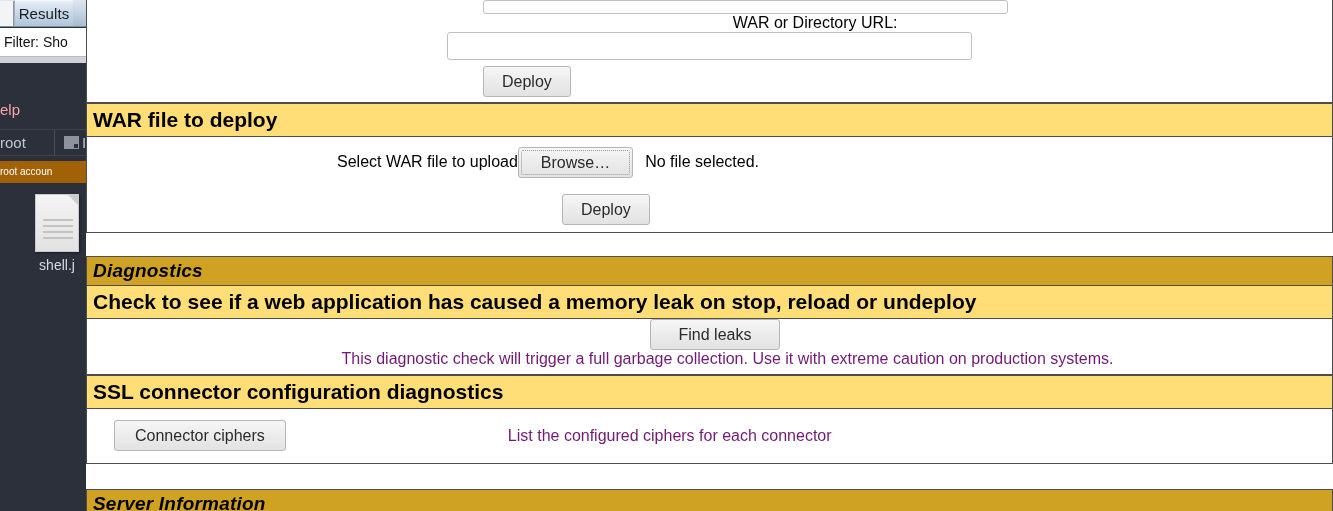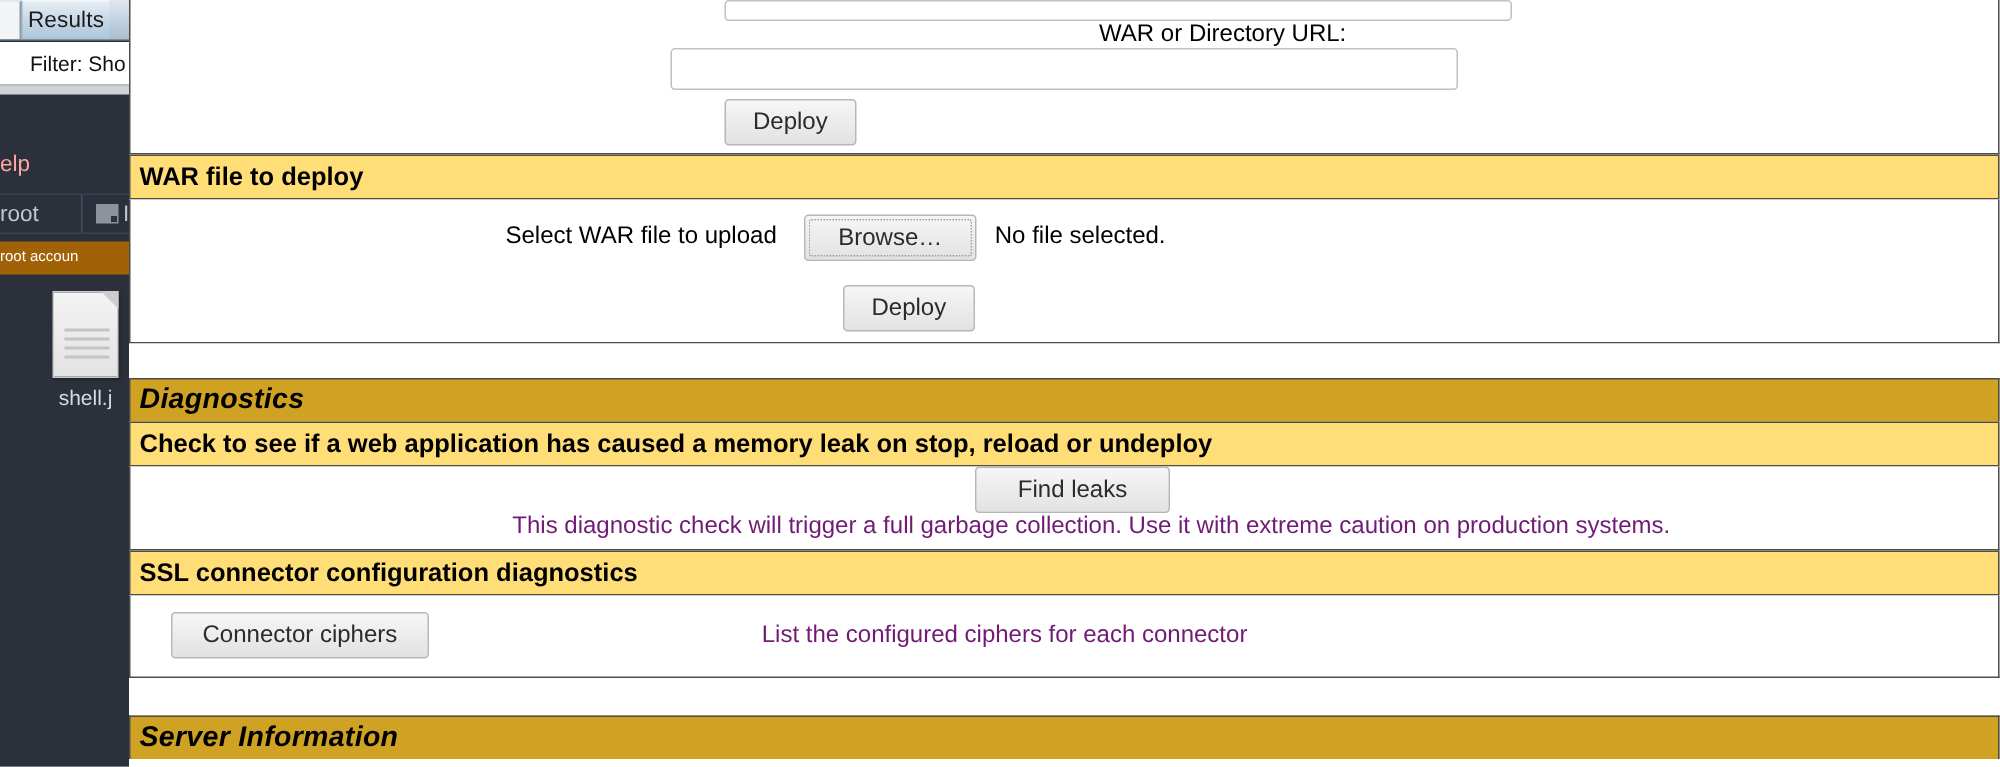--- a/index.html
+++ b/index.html
@@ -57,21 +57,21 @@
   .filterbar {
     position: absolute;
     left: 0; top: 28px;
     width: 86px; height: 29px;
     background: #ffffff;
     border-bottom: 1px solid #b9bcc0;
     box-sizing: border-box;
     color: #101010;
     font-size: 14px;
     line-height: 28px;
-    padding-left: 20px;
+    padding-left: 4px;
     white-space: nowrap;
     overflow: hidden;
   }
   .ov-gap {
     position: absolute;
     left: 0; top: 57px;
     width: 86px; height: 6px;
     background: #cfd3d8;
   }
   .ov-dark {
@@ -213,21 +213,21 @@
     padding: 3px 0 3px 6px;
     border-top: 1px solid #4d4d4d;
     border-left: 1px solid #4d4d4d;
     border-right: 1px solid #4d4d4d;
     box-sizing: border-box;
     letter-spacing: .2px;
   }
   .hdr-minor {
     background: #ffdd77;
     color: #000000;
-    font-size: 17px;
+    font-size: 21px;
     font-weight: bold;
     padding: 4px 0 4px 6px;
     border-top: 1px solid #4d4d4d;
     border-bottom: 1px solid #4d4d4d;
     border-left: 1px solid #4d4d4d;
     border-right: 1px solid #4d4d4d;
     box-sizing: border-box;
   }
 
   
@@ -324,21 +324,21 @@
       <div class="fld-label" style="visibility:hidden;">&nbsp;</div>
       <button class="btn">Deploy</button>
     </div>
   </div>
 
   <div class="hdr-minor">WAR file to deploy</div>
 
   <div class="panel bordered-bottom" style="height:96px;">
     <div class="form-row" style="height:50px; padding-left:250px;">
       <span class="inline-label">Select WAR file to upload</span>
-      <button class="btn file-btn" style="margin-left:18px;">Browse…</button>
+      <button class="btn file-btn" style="">Browse…</button>
       <span class="file-note">No file selected.</span>
     </div>
     <div class="form-row" style="height:44px; padding-left:475px;">
       <button class="btn">Deploy</button>
     </div>
   </div>
 
   <div class="spacer-white" style="height:23px;"></div>
 
   <div class="hdr-major">Diagnostics</div>

